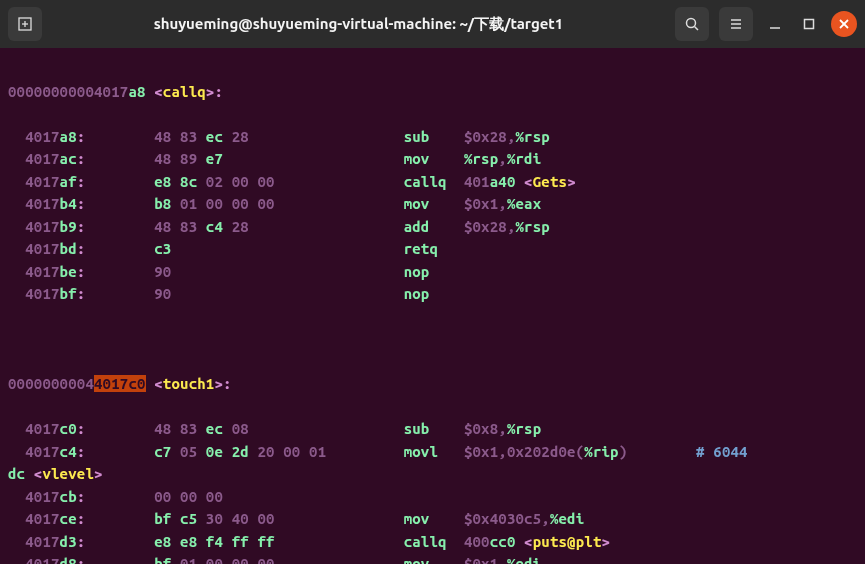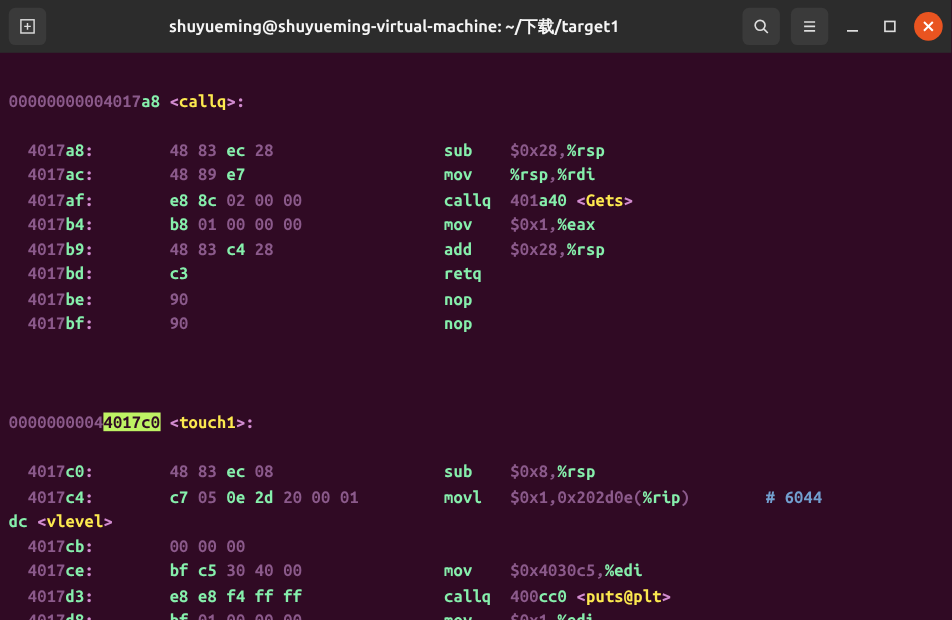--- a/index.html
+++ b/index.html
@@ -60,21 +60,21 @@
     line-height: 1.50;
     white-space: pre;
     font-weight: bold;
     letter-spacing: 0.2px;
   }
   .c-dim   { color: #8b5a8b; }
   .c-pink  { color: #d18bcf; }
   .c-cyan  { color: #86efac; }
   .c-yell  { color: #fce94f; }
   .c-blue  { color: #729fcf; }
-  .hl-inv  { background: #bef264; color: #300a24; }
+  .hl-inv  { background: #c2410c; color: #300a24; }
 </style>
 </head>
 <body>
 
 <div class="titlebar">
   <div class="title-btn">
     <svg width="16" height="16" viewBox="0 0 16 16">
         <rect x="2" y="2" width="12" height="12" fill="none" stroke="#ddd" stroke-width="1.3"></rect>
         <line x1="8" y1="5" x2="8" y2="11" stroke="#ddd" stroke-width="1.3"></line>
         <line x1="5" y1="8" x2="11" y2="8" stroke="#ddd" stroke-width="1.3"></line>

